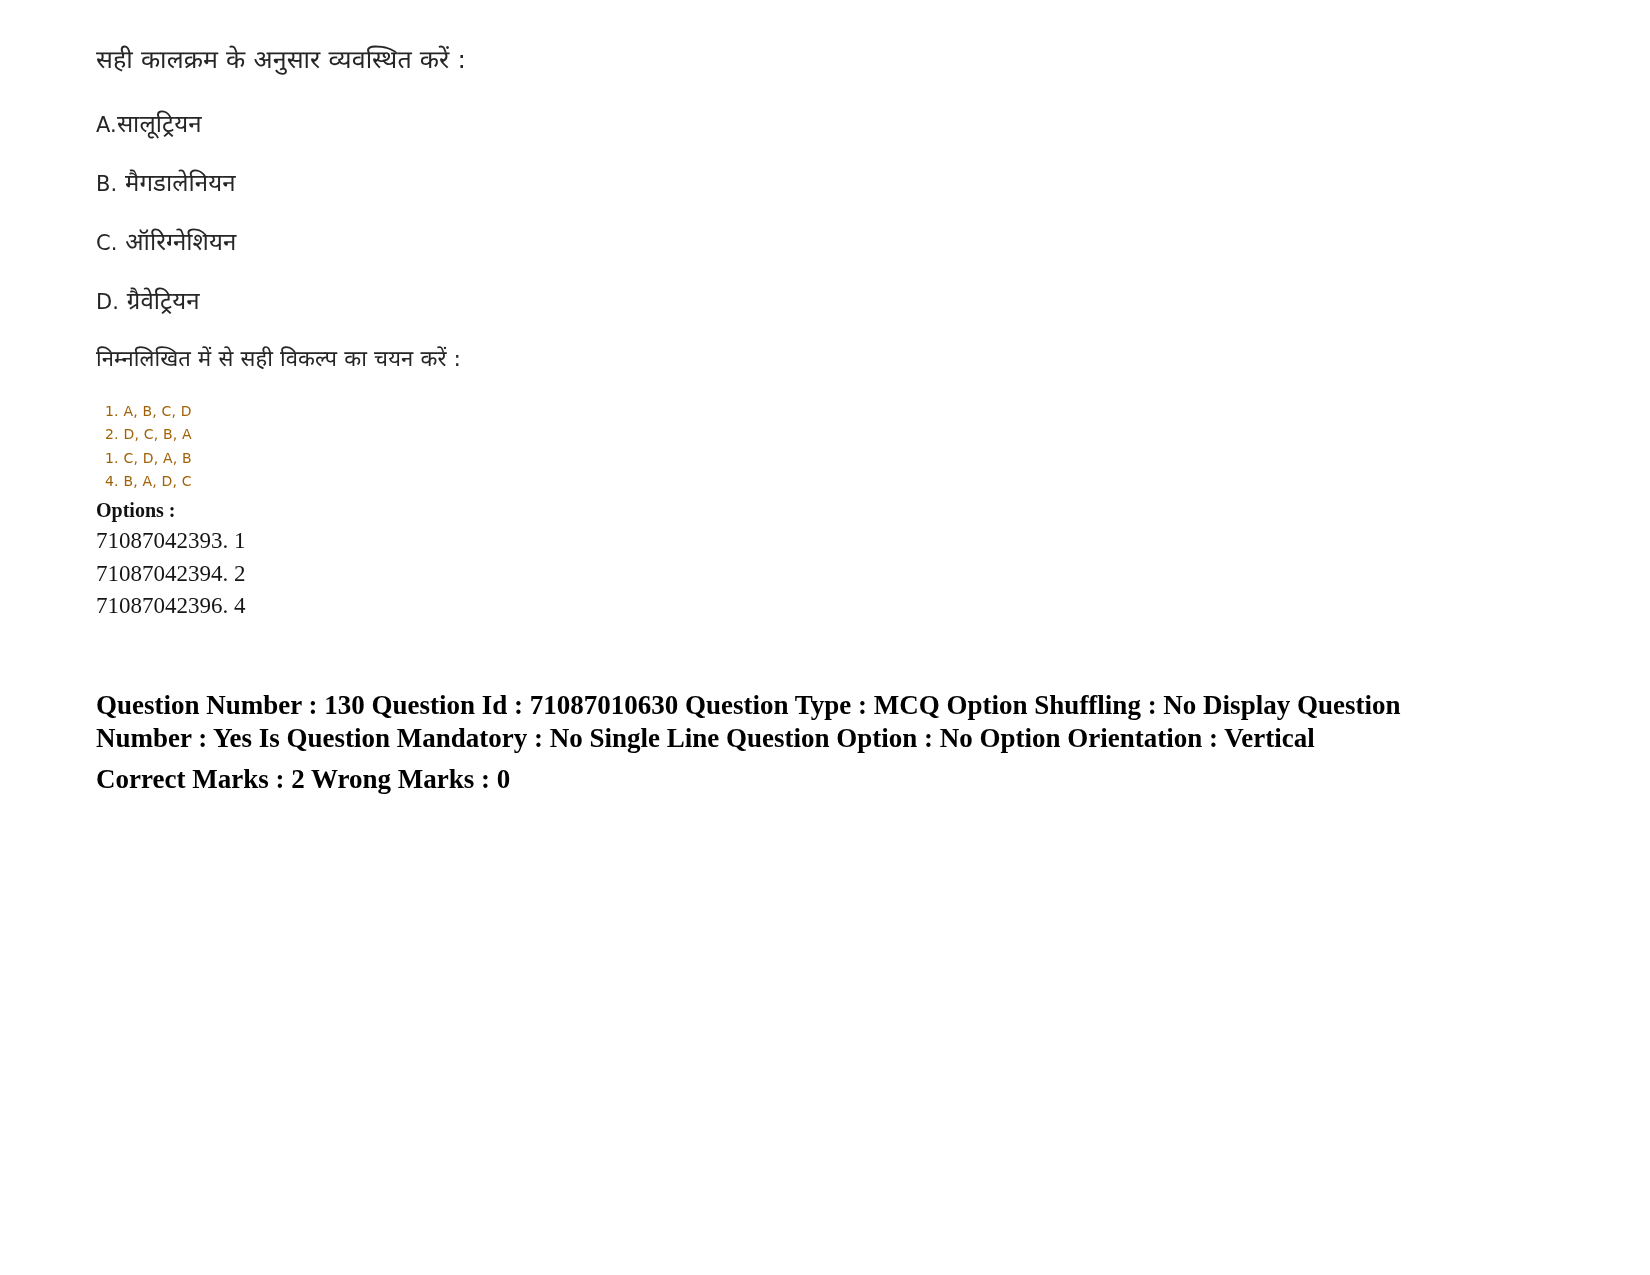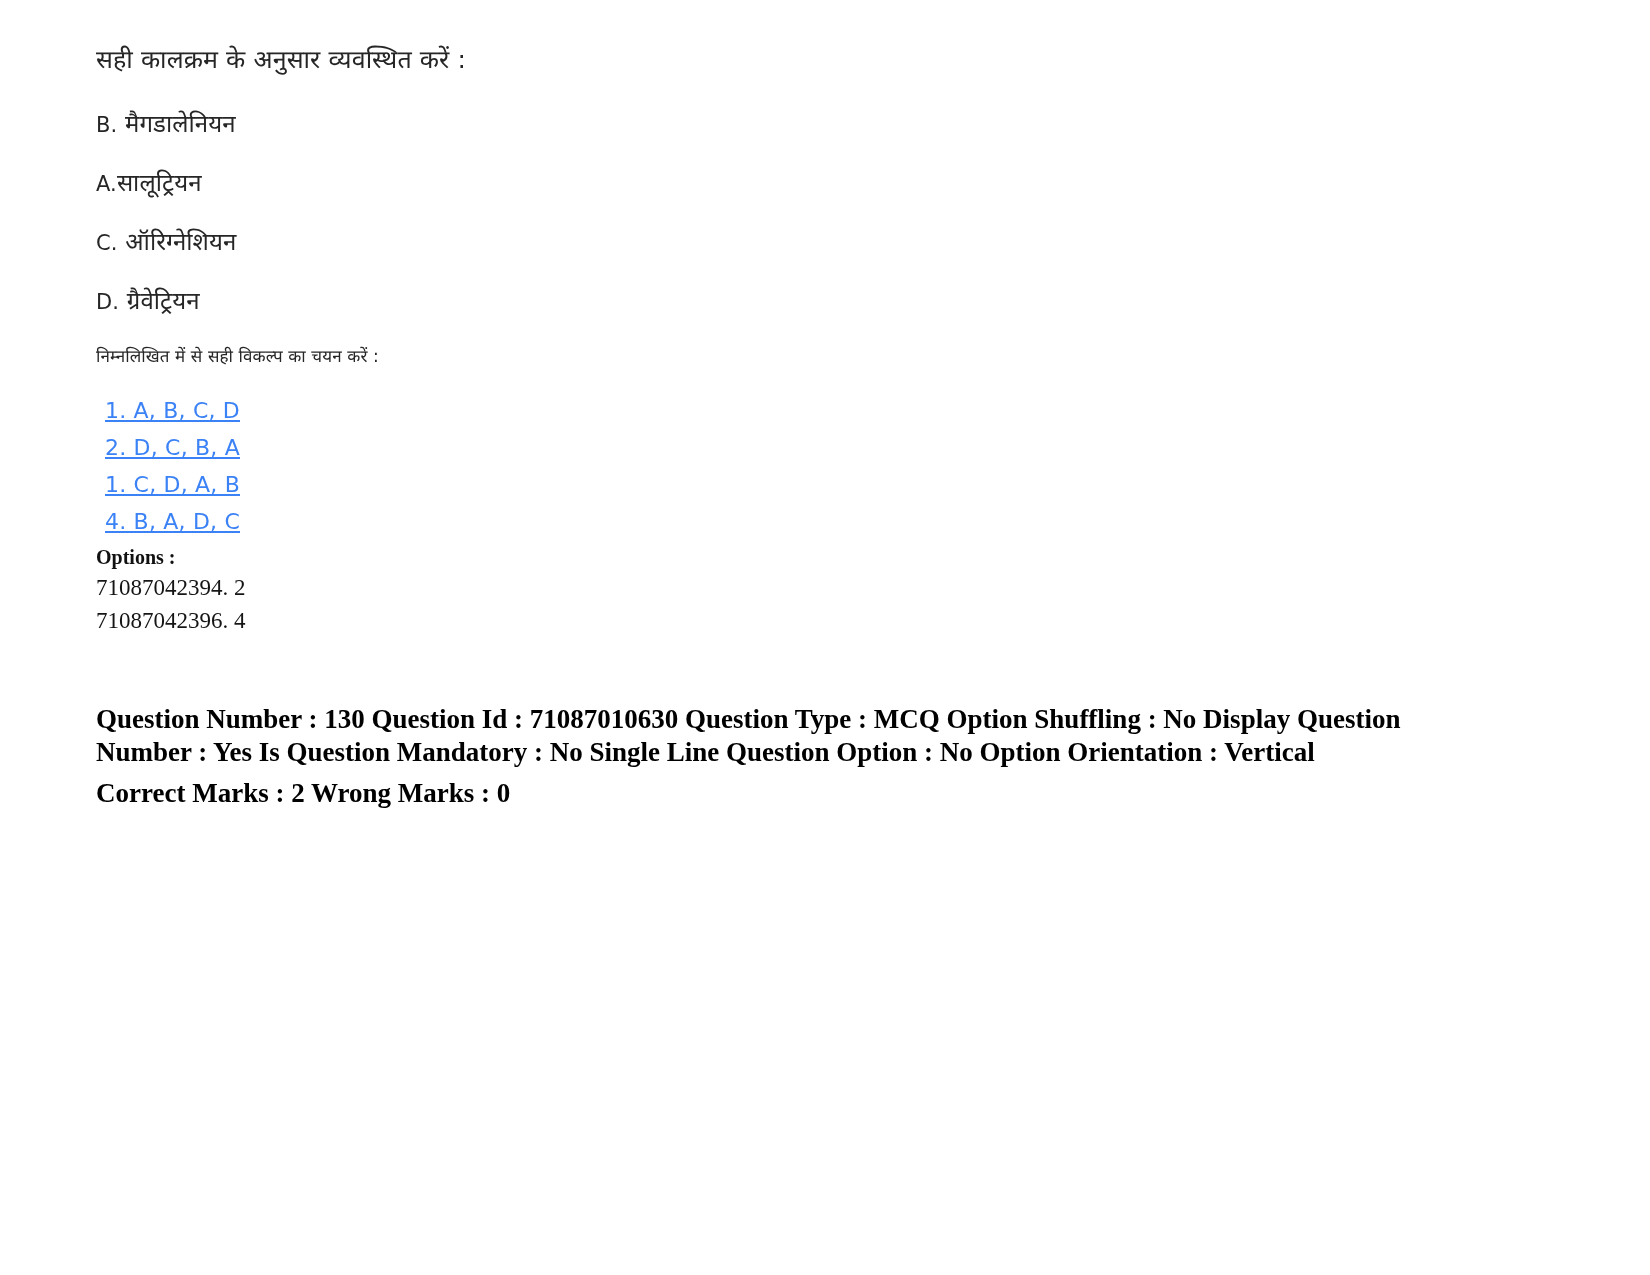--- a/index.html
+++ b/index.html
@@ -52,41 +52,40 @@
     margin: 0 0 28px 0;
     letter-spacing: 0.1px;
   }
 
   .stem-item .item-key {
     font-family: "DejaVu Sans", "Liberation Sans", sans-serif;
     font-size: 21px;
   }
 
   .stem-prompt {
-    font-size: 17px;
+    font-size: 22px;
     line-height: 1.30;
     margin: 4px 0 26px 0;
     letter-spacing: 0.1px;
   }
 
   
   .choices {
     list-style: none;
     margin: 0 0 2px 0;
     padding: 0;
     font-family: "DejaVu Sans", "Liberation Sans", sans-serif;
   }
   .choice-row {
-    font-size: 22px;
+    font-size: 14px;
     line-height: 1.68;
-    color: #3b82f6;
+    color: #a16207;
     padding-left: 9px;
     letter-spacing: 0.2px;
     white-space: pre;
-    text-decoration: underline;
   }
 
   
   .options-heading {
     font-family: "Liberation Serif", "DejaVu Serif", serif;
     font-weight: bold;
     font-size: 20px;
     line-height: 1.45;
     margin: 2px 0 0 0;
     color: #111111;
@@ -126,41 +125,42 @@
 </head>
 <body>
 
 <div class="page">
   <div class="content">
 
     <div class="question-block">
 
       <p class="stem-line">सही कालक्रम के अनुसार व्यवस्थित करें :</p>
 
+      <p class="stem-item"><span class="item-key">A.</span><span>सालूट्रियन</span></p>
+
       <p class="stem-item"><span class="item-key">B.</span><span> मैगडालेनियन</span></p>
-
-      <p class="stem-item"><span class="item-key">A.</span><span>सालूट्रियन</span></p>
 
       <p class="stem-item"><span class="item-key">C.</span><span> ऑरिग्नेशियन</span></p>
 
       <p class="stem-item"><span class="item-key">D.</span><span> ग्रैवेट्रियन</span></p>
 
       <p class="stem-prompt">निम्नलिखित में से सही विकल्प का चयन करें :</p>
     </div>
 
     <ul class="choices">
       <li class="choice-row">1. A, B, C, D</li>
       <li class="choice-row">2. D, C, B, A</li>
       <li class="choice-row">1. C, D, A, B</li>
       <li class="choice-row">4. B, A, D, C</li>
     </ul>
 
     <p class="options-heading">Options :</p>
 
     <ul class="option-ids">
+      <li class="option-id-row">71087042393. 1</li>
       <li class="option-id-row">71087042394. 2</li>
       <li class="option-id-row">71087042396. 4</li>
     </ul>
 
     <div class="meta">
       <p class="meta-line">Question Number : 130 Question Id : 71087010630 Question Type : MCQ Option Shuffling : No Display Question Number : Yes Is Question Mandatory : No Single Line Question Option : No Option Orientation : Vertical</p>
       <p class="meta-line marks">Correct Marks : 2 Wrong Marks : 0</p>
     </div>
 
   </div>

